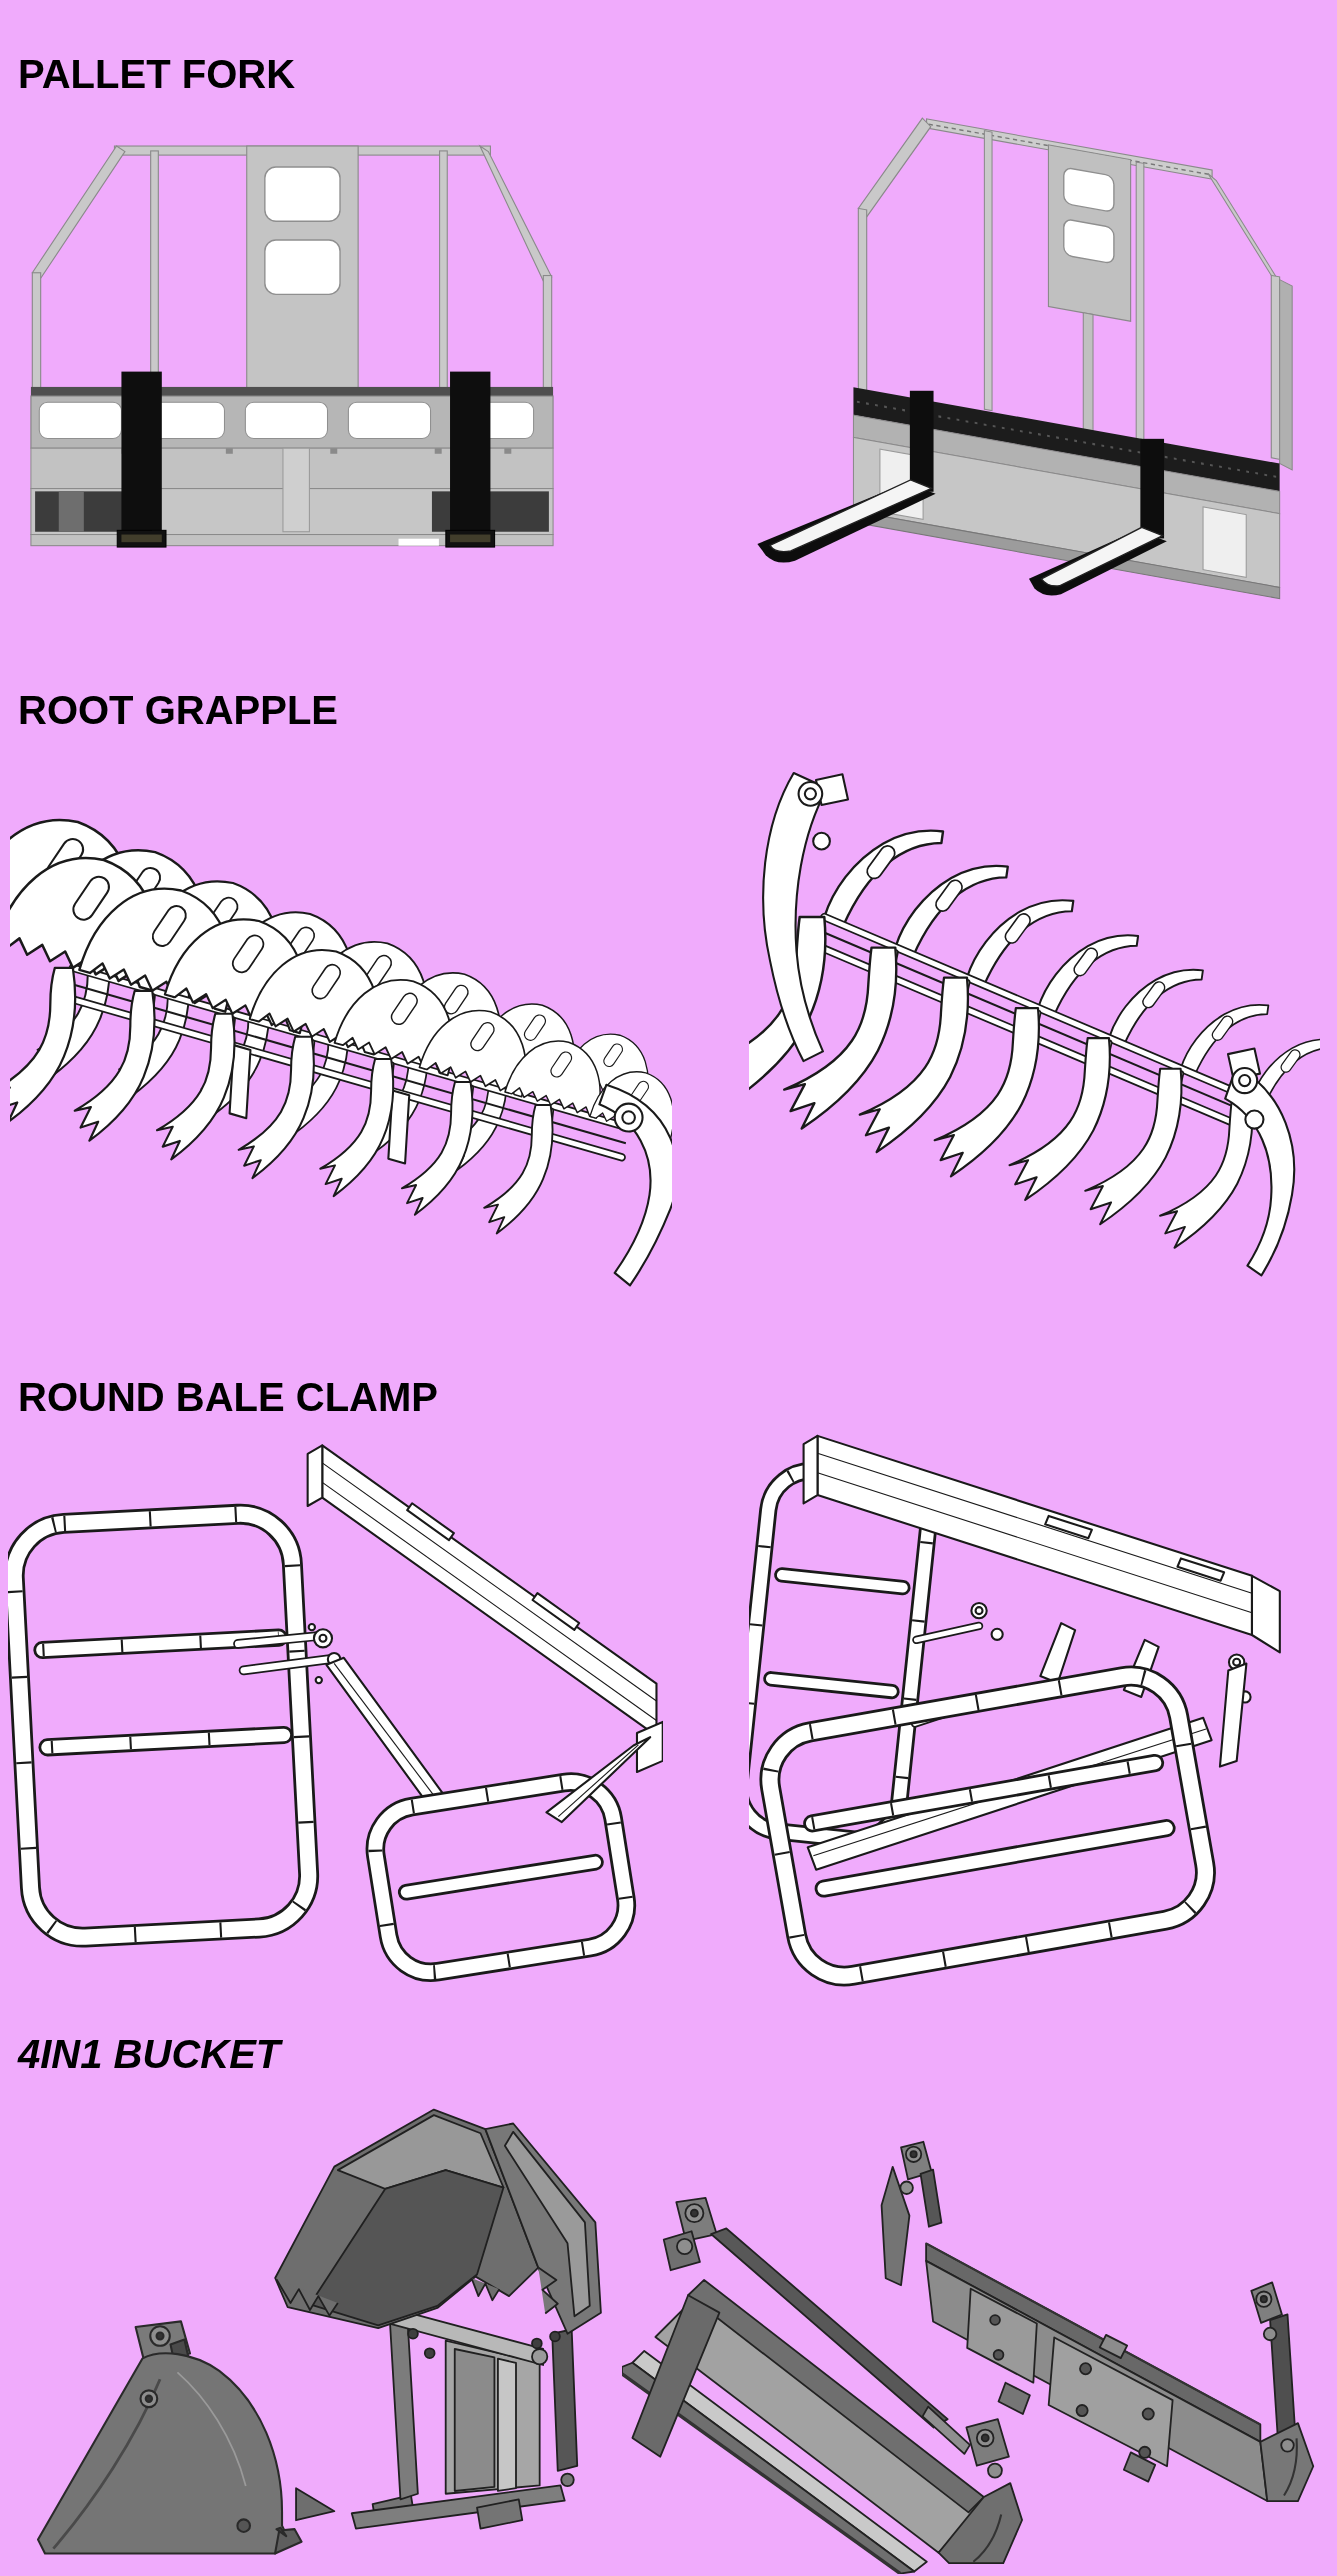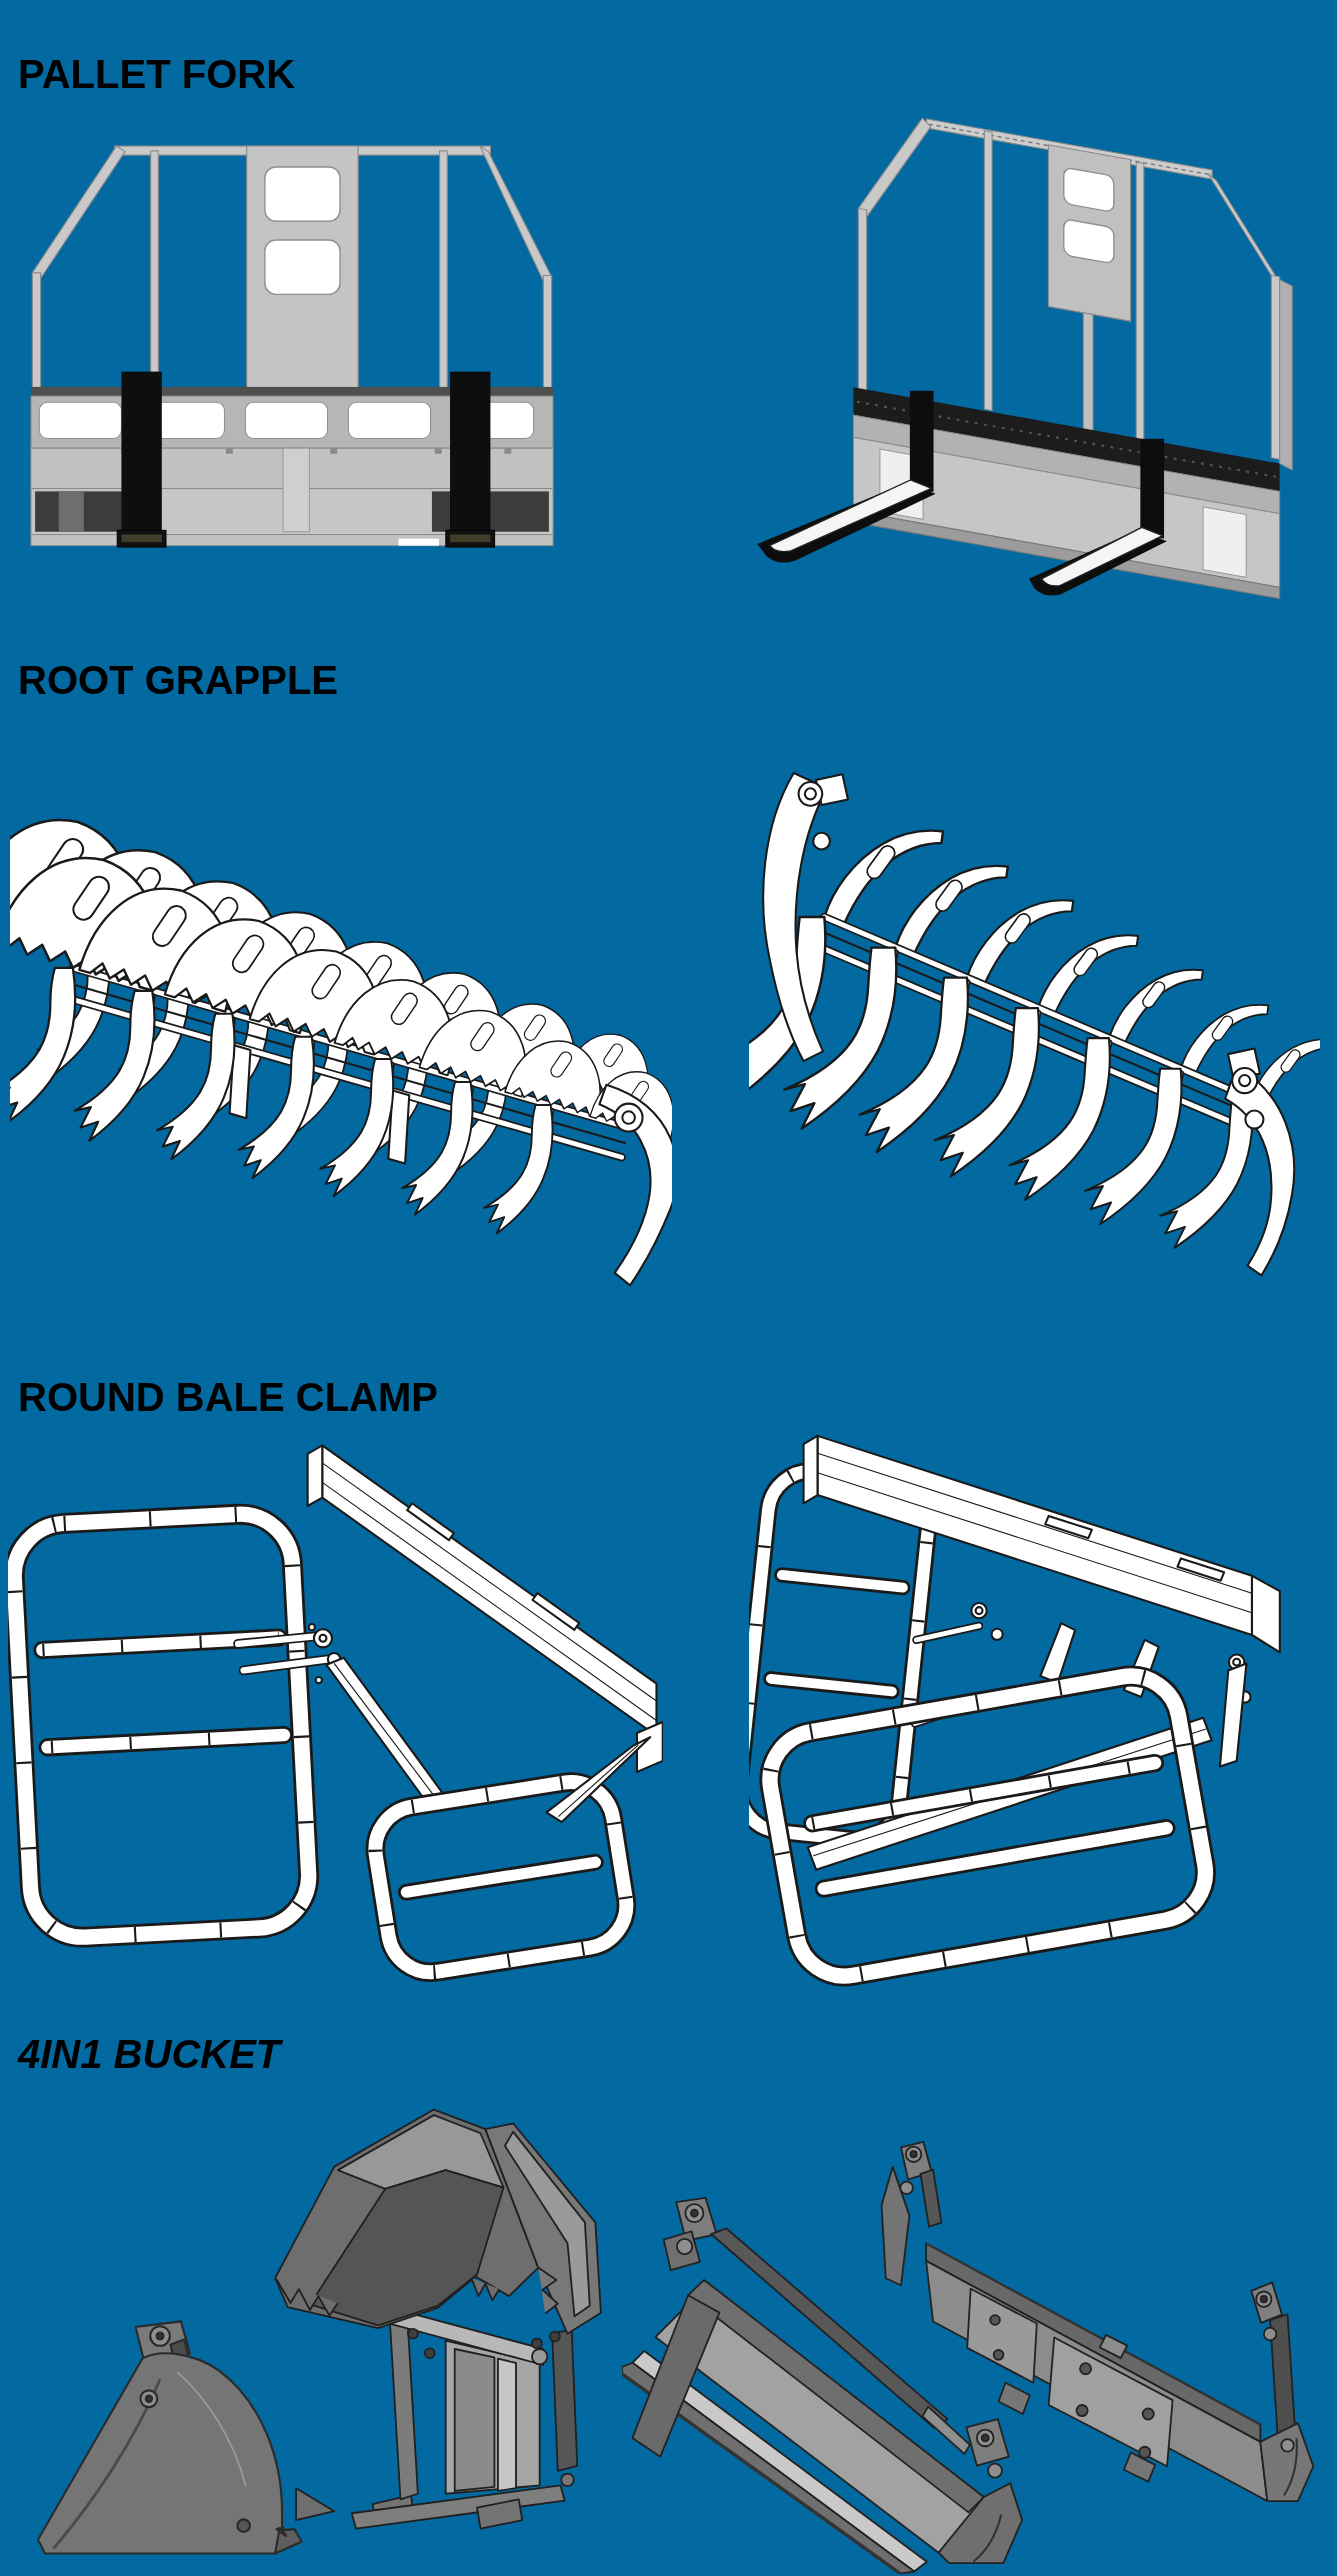--- a/index.html
+++ b/index.html
@@ -1,16 +1,16 @@
 <!DOCTYPE html>
 <html style="font-size:11px"><head>
 <meta charset="utf-8">
 <style>
   html,body{margin:0;padding:0;background:#ffffff;}
-  .page{position:relative;width:1337px;height:2576px;background:#0369a1;overflow:hidden;
+  .page{position:relative;width:1337px;height:2576px;background:#f0abfc;overflow:hidden;
         font-family:"Liberation Sans",sans-serif;}
   .heading{position:absolute;left:18px;font-size:40px;font-weight:bold;color:#000000;
            letter-spacing:0px;line-height:1;white-space:nowrap;}
   .fig{position:absolute;}
   svg{display:block;}
   .ln{fill:#ffffff;stroke:#1a1a1a;stroke-width:3;stroke-linejoin:round;}
   .ln15{fill:none;stroke:#1a1a1a;stroke-width:1.6;}
   .tubeD{fill:none;stroke:#1a1a1a;stroke-linecap:round;stroke-linejoin:round;}
   .tubeW{fill:none;stroke:#ffffff;stroke-linecap:round;stroke-linejoin:round;}
   .tick{fill:none;stroke:#1a1a1a;stroke-linecap:butt;}
@@ -101,21 +101,21 @@
         <path d="M226,552 L268,568 L66,664 Q40,672 24,656 L12,640 Z" fill="#0d0d0d"></path>
         <path d="M232,548 L262,560 L60,650 Q38,654 30,642 Z" fill="#f5f5f5" stroke="#222222" stroke-width="2"></path>
         <rect x="562" y="489" width="34" height="143" fill="#0d0d0d"></rect>
         <path d="M558,620 L600,636 L448,712 Q424,718 410,704 L402,690 Z" fill="#0d0d0d"></path>
         <path d="M564,616 L594,628 L446,700 Q428,702 420,690 Z" fill="#f5f5f5" stroke="#222222" stroke-width="2"></path>
       </g>
     </svg>
   </section>
 
   <section>
-    <h2 class="heading" style="top:627px;">ROOT GRAPPLE</h2>
+    <h2 class="heading" style="top:657px;">ROOT GRAPPLE</h2>
 
     <svg class="fig" style="left:10.4px;top:738px;" width="662" height="585" viewBox="0 0 950 840">
       <defs>
         <g id="finL">
           <path d="M-96,0 C-96,-70 -62,-128 0,-132 C62,-128 96,-70 96,0 L82,0 L70,-16 L56,0 L42,-16 L28,0 L14,-16 L0,0 L-14,-16 L-28,0 L-42,-16 L-56,0 L-70,-16 L-82,0 Z" fill="#ffffff" stroke="#1a1a1a" stroke-width="3" stroke-linejoin="round"></path>
           <rect x="-40" y="-108" width="24" height="56" rx="12" transform="rotate(18)" fill="#ffffff" stroke="#1a1a1a" stroke-width="2.4"></rect>
         </g>
         <path id="clawL" d="M0,0 C6,40 4,80 -12,118 C-26,152 -52,180 -86,205 l12,-26 -24,8 14,-28 -22,5 C-44,128 -30,92 -30,48 C-30,30 -28,14 -24,0 Z" fill="#ffffff" stroke="#1a1a1a" stroke-width="3" stroke-linejoin="round"></path>
       </defs>
       <g>

